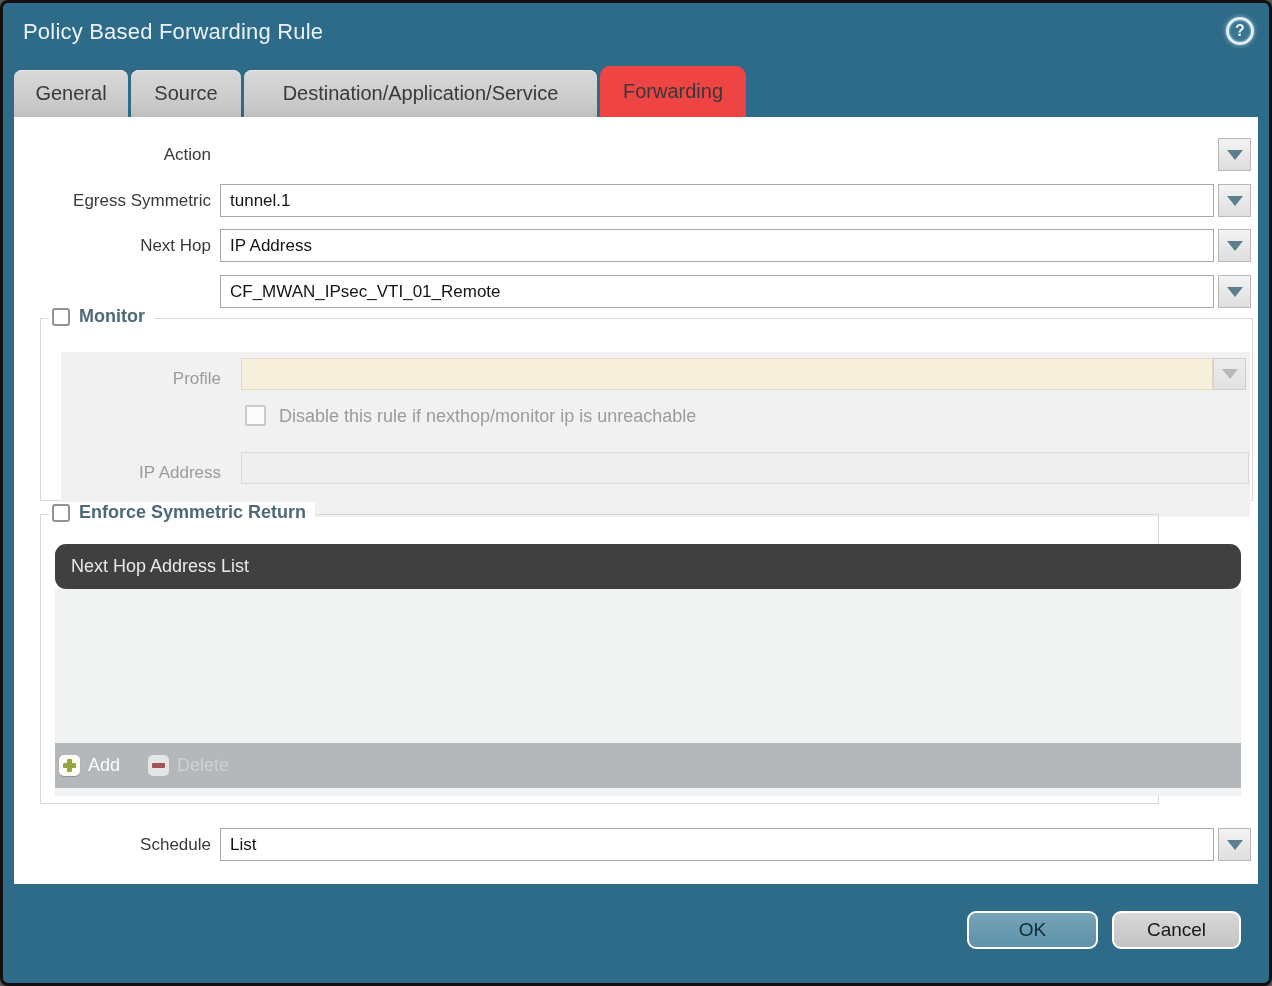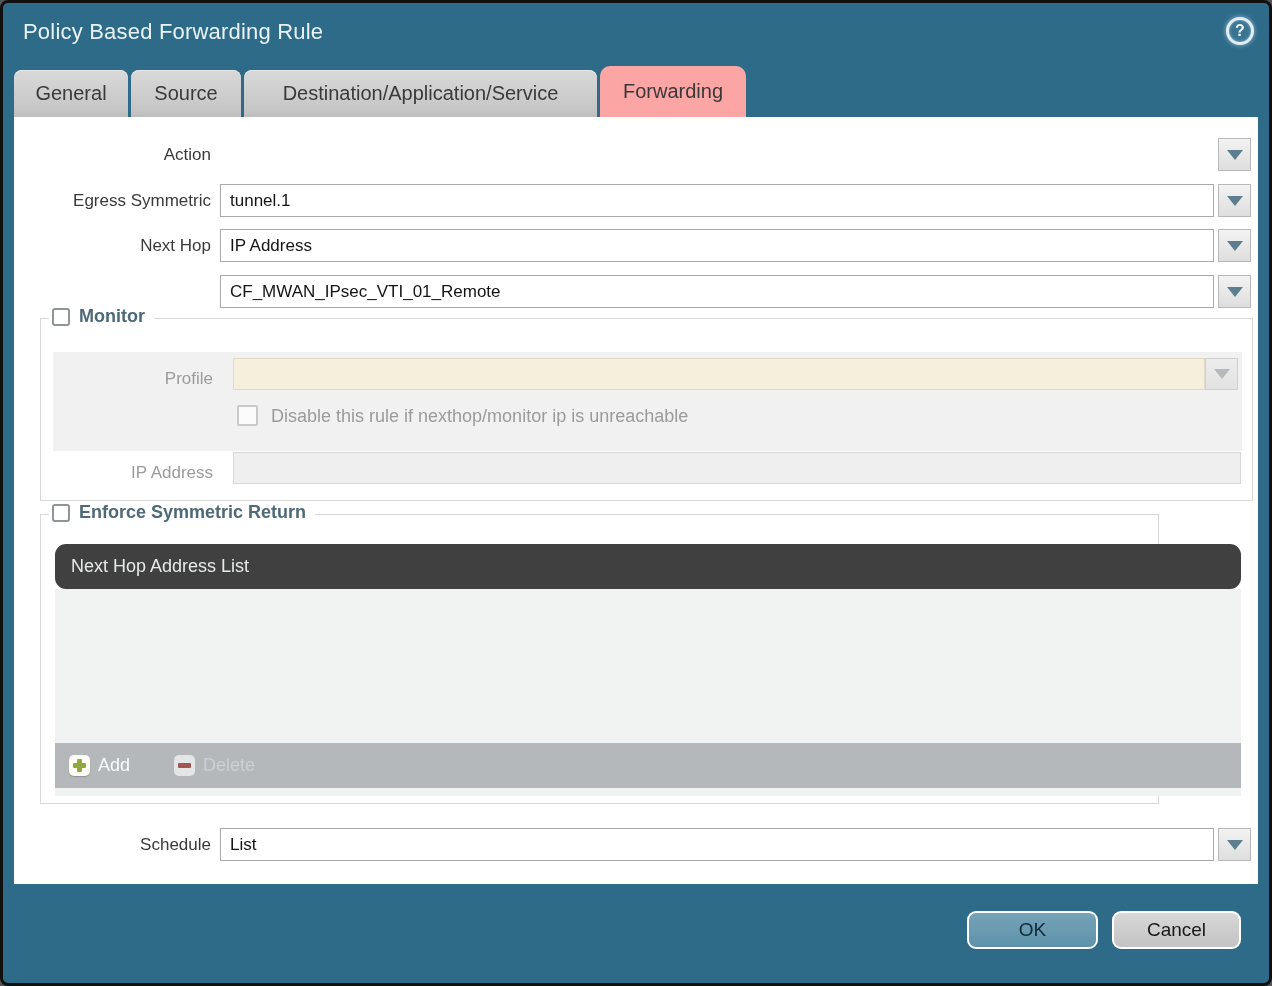--- a/index.html
+++ b/index.html
@@ -45,21 +45,21 @@
     border-radius: 8px 8px 0 0;
     font-size: 20px; color: #3a3a3a;
     cursor: pointer;
     box-shadow: inset 0 1px 0 #e6e6e6;
   }
   .tab.w1 { width: 114px; }
   .tab.w2 { width: 110px; }
   .tab.w3 { width: 353px; }
   .tab.active {
     width: 146px; height: 51px;
-    background: #fca5a5;
+    background: #ef4444;
     border-radius: 10px 10px 0 0;
     box-shadow: none;
     color: #383838;
     text-align: center;
   }
 
   
   .content {
     position: absolute; left: 11px; top: 114px;
     width: 1244px; height: 767px;
@@ -103,22 +103,22 @@
     display: flex; align-items: center; gap: 9px;
   }
   .legend-checkbox {
     width: 18px; height: 18px;
     border: 2px solid #8f9496; border-radius: 3px;
     background: #fff; cursor: pointer;
   }
   .legend-text { font-size: 18px; font-weight: 700; color: #4e6977; }
 
   .monitor-panel {
-    position: absolute; left: 12px; top: 33px;
-    width: 1189px; height: 99px;
+    position: absolute; left: 20px; top: 33px;
+    width: 1189px; height: 165px;
     background: #f1f1f1;
   }
   .dlabel {
     position: absolute; left: 0; width: 160px;
     text-align: right; font-size: 17px; color: #9b9b9b;
     line-height: 32px;
   }
   .dinput-beige {
     position: absolute; left: 180px; top: 6px;
     width: 972px; height: 32px;
@@ -147,22 +147,22 @@
   }
   .nh-head {
     height: 45px; background: #404040;
     color: #e7e9ea; font-size: 18px; line-height: 45px;
     padding-left: 16px;
     border-radius: 11px;
   }
   .nh-body { height: 154px; background: #f1f2f2; }
   .nh-foot {
     height: 45px; background: #b4b8bb;
-    display: flex; align-items: center; gap: 44px;
-    padding-left: 14px;
+    display: flex; align-items: center; gap: 28px;
+    padding-left: 4px;
   }
   .nh-strip { height: 8px; background: #f1f2f2; }
 
   .tbtn { display: flex; align-items: center; gap: 8px; cursor: pointer; }
   .tbtn-icon {
     width: 21px; height: 21px; border-radius: 5px;
     position: relative;
   }
   .add-icon { background: #fdfdf6; box-shadow: 0 1px 1px rgba(0,0,0,.2); }
   .add-icon::before, .add-icon::after {

